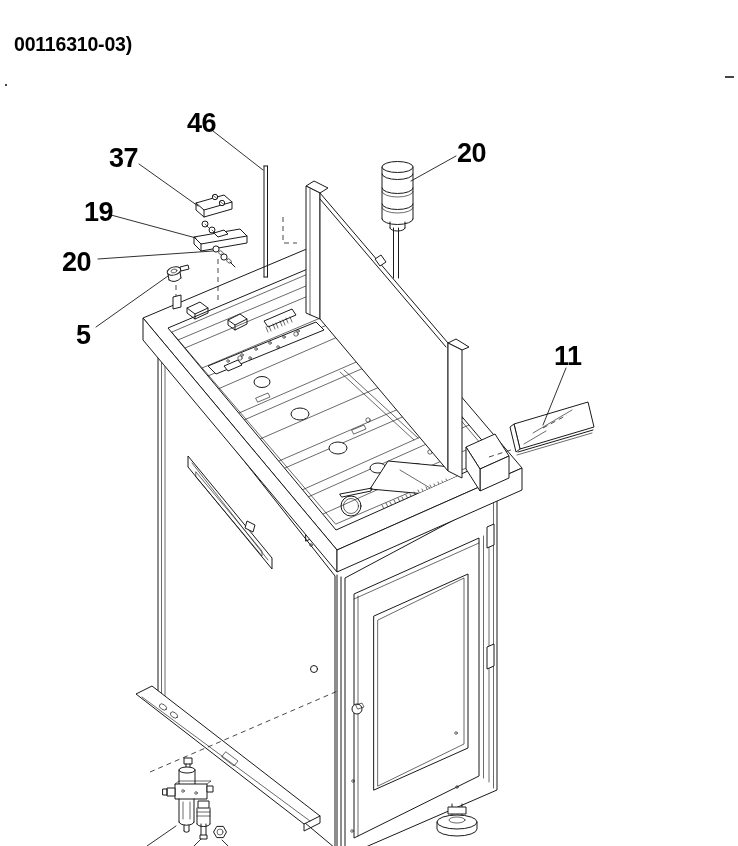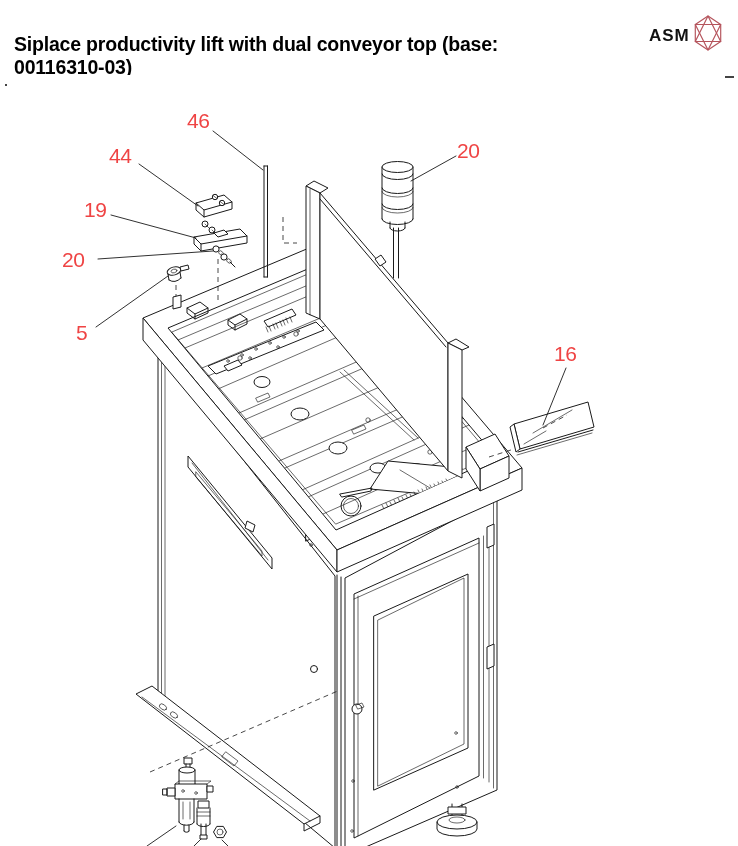--- a/index.html
+++ b/index.html
@@ -8,21 +8,21 @@
   
   .title-wrap{position:absolute;left:14px;top:33px;width:640px;height:42px;overflow:hidden;}
   .title-wrap h1{margin:0;font-size:19.5px;line-height:23px;font-weight:700;color:#000;
                  letter-spacing:-0.2px;}
   .title-wrap h1 span{display:block;}
   .logo{position:absolute;left:649px;top:14px;width:80px;height:46px;}
   .logo .asm-text{position:absolute;left:0;top:12px;font-size:17px;font-weight:700;
                   letter-spacing:1px;color:#111;}
   .logo svg{position:absolute;left:44px;top:1px;}
   
-  .callout{position:absolute;font-size:21px;font-weight:400;color:#ef4444;
+  .callout{position:absolute;font-size:27px;font-weight:700;color:#000000;
            letter-spacing:-0.5px;line-height:1;}
   .c46{left:187px;top:110px}.c27{left:109px;top:145px}.c13{left:84px;top:199px}
   .c40{left:62px;top:249px}.c5{left:76px;top:322px}.c18{left:457px;top:140px}
   .c11{left:554px;top:343px}
   
   .dot-artifact{position:absolute;left:5px;top:84px;width:2px;height:2px;background:#444;}
   .dash-artifact{position:absolute;left:725px;top:76px;width:9px;height:2px;background:#444;}
   
   svg.diagram{position:absolute;left:0;top:0;}
   .ln{fill:none;stroke:#1a1a1a;stroke-width:1;stroke-linecap:round;stroke-linejoin:round;}
@@ -31,35 +31,24 @@
   .dash{fill:none;stroke:#1a1a1a;stroke-width:.8;stroke-dasharray:5 4;}
   .leader{fill:none;stroke:#1a1a1a;stroke-width:.9;stroke-linecap:round;}
 </style>
 </head>
 <body>
 
 <div class="page">
 
   <div class="title-wrap">
     <h1>
-      <span>Siplace productivity lift with dual conveyor top (base:</span>
       <span>00116310-03)</span>
     </h1>
   </div>
 
-  <div class="logo">
-    <span class="asm-text">ASM</span>
-    <svg width="30" height="36" viewBox="0 0 28 34">
-      <g fill="none" stroke="#b5545c" stroke-width="1.1" stroke-linejoin="round">
-        <polygon points="14,1 26,9 26,25 14,33 2,25 2,9"></polygon>
-        <polygon points="14,1 2,25 26,25"></polygon>
-        <polygon points="2,9 26,9 14,33"></polygon>
-      </g>
-    </svg>
-  </div>
 
   <div class="dot-artifact"></div>
   <div class="dash-artifact"></div>
 
   <svg class="diagram" width="738" height="846" viewBox="0 0 738 846">
     <defs>
       <clipPath id="opening">
           <polygon points="168,328 329,260 497,458 336,530"></polygon>
         </clipPath>
     </defs>
@@ -356,20 +345,20 @@
       <line class="leader" x1="139" y1="164" x2="198" y2="206"></line>
       <line class="leader" x1="111" y1="215" x2="196" y2="238"></line>
       <line class="leader" x1="98" y1="259" x2="213" y2="251"></line>
       <line class="leader" x1="96" y1="327" x2="168" y2="276"></line>
       <line class="leader" x1="456" y1="156" x2="411" y2="181"></line>
       <line class="leader" x1="566" y1="368" x2="543" y2="425"></line>
     </g>
   </svg>
 
   <div class="callout c46">46</div>
-  <div class="callout c27">44</div>
+  <div class="callout c27">37</div>
   <div class="callout c13">19</div>
   <div class="callout c40">20</div>
   <div class="callout c5">5</div>
   <div class="callout c18">20</div>
-  <div class="callout c11">16</div>
+  <div class="callout c11">11</div>
 
 </div>
 
 </body></html>

